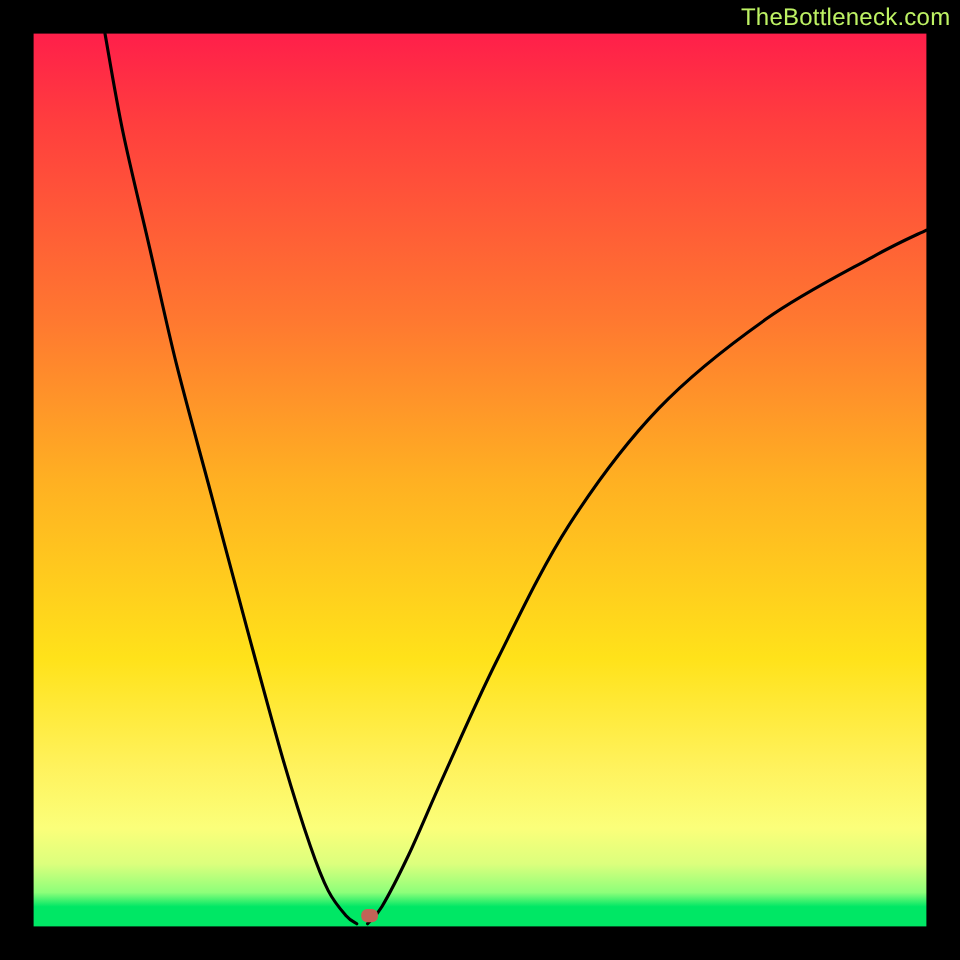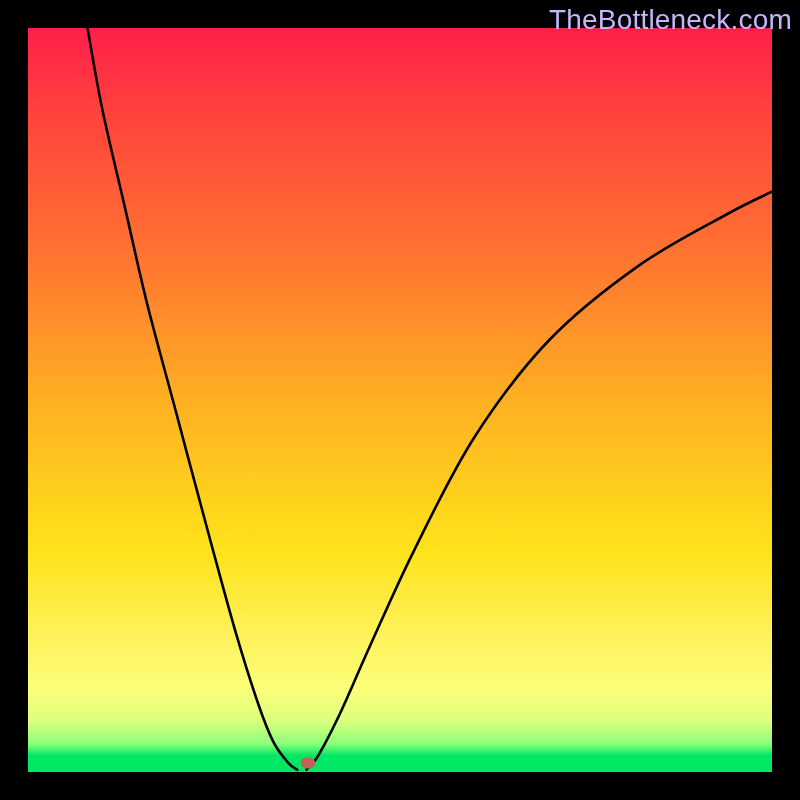--- a/index.html
+++ b/index.html
@@ -56,22 +56,22 @@
     width: 14px;
     height: 11px;
     border-radius: 5px;
     background: #c26357;
     transform: translate(-50%, -50%);
   }
   .watermark {
     position: absolute;
     top: 4px;
     right: 8px;
-    color: #c4b5fd;
-    font-size: 28px;
+    color: #bef264;
+    font-size: 20px;
     letter-spacing: 0.2px;
   }
 </style>
 </head>
 <body>
 
 <div class="frame">
   <div class="plot">
     <svg class="curve" viewBox="0 0 744 744" preserveAspectRatio="none">
       <path d="M 59.5 0.0 C 62.0 13.6, 68.2 52.1, 74.4 81.8 C 80.6 111.6, 89.3 146.3, 96.7 178.6 C 104.2 210.8, 110.4 240.6, 119.0 275.3 C 127.7 310.0, 138.9 349.7, 148.8 386.9 C 158.7 424.1, 168.6 461.9, 178.6 498.5 C 188.5 535.1, 199.6 576.6, 208.3 606.4 C 217.0 636.1, 224.4 659.1, 230.6 677.0 C 236.8 695.0, 240.6 704.6, 245.5 714.2 C 250.5 723.9, 256.4 730.5, 260.4 735.1 C 264.4 739.7, 267.8 740.7, 269.3 741.8"></path>

